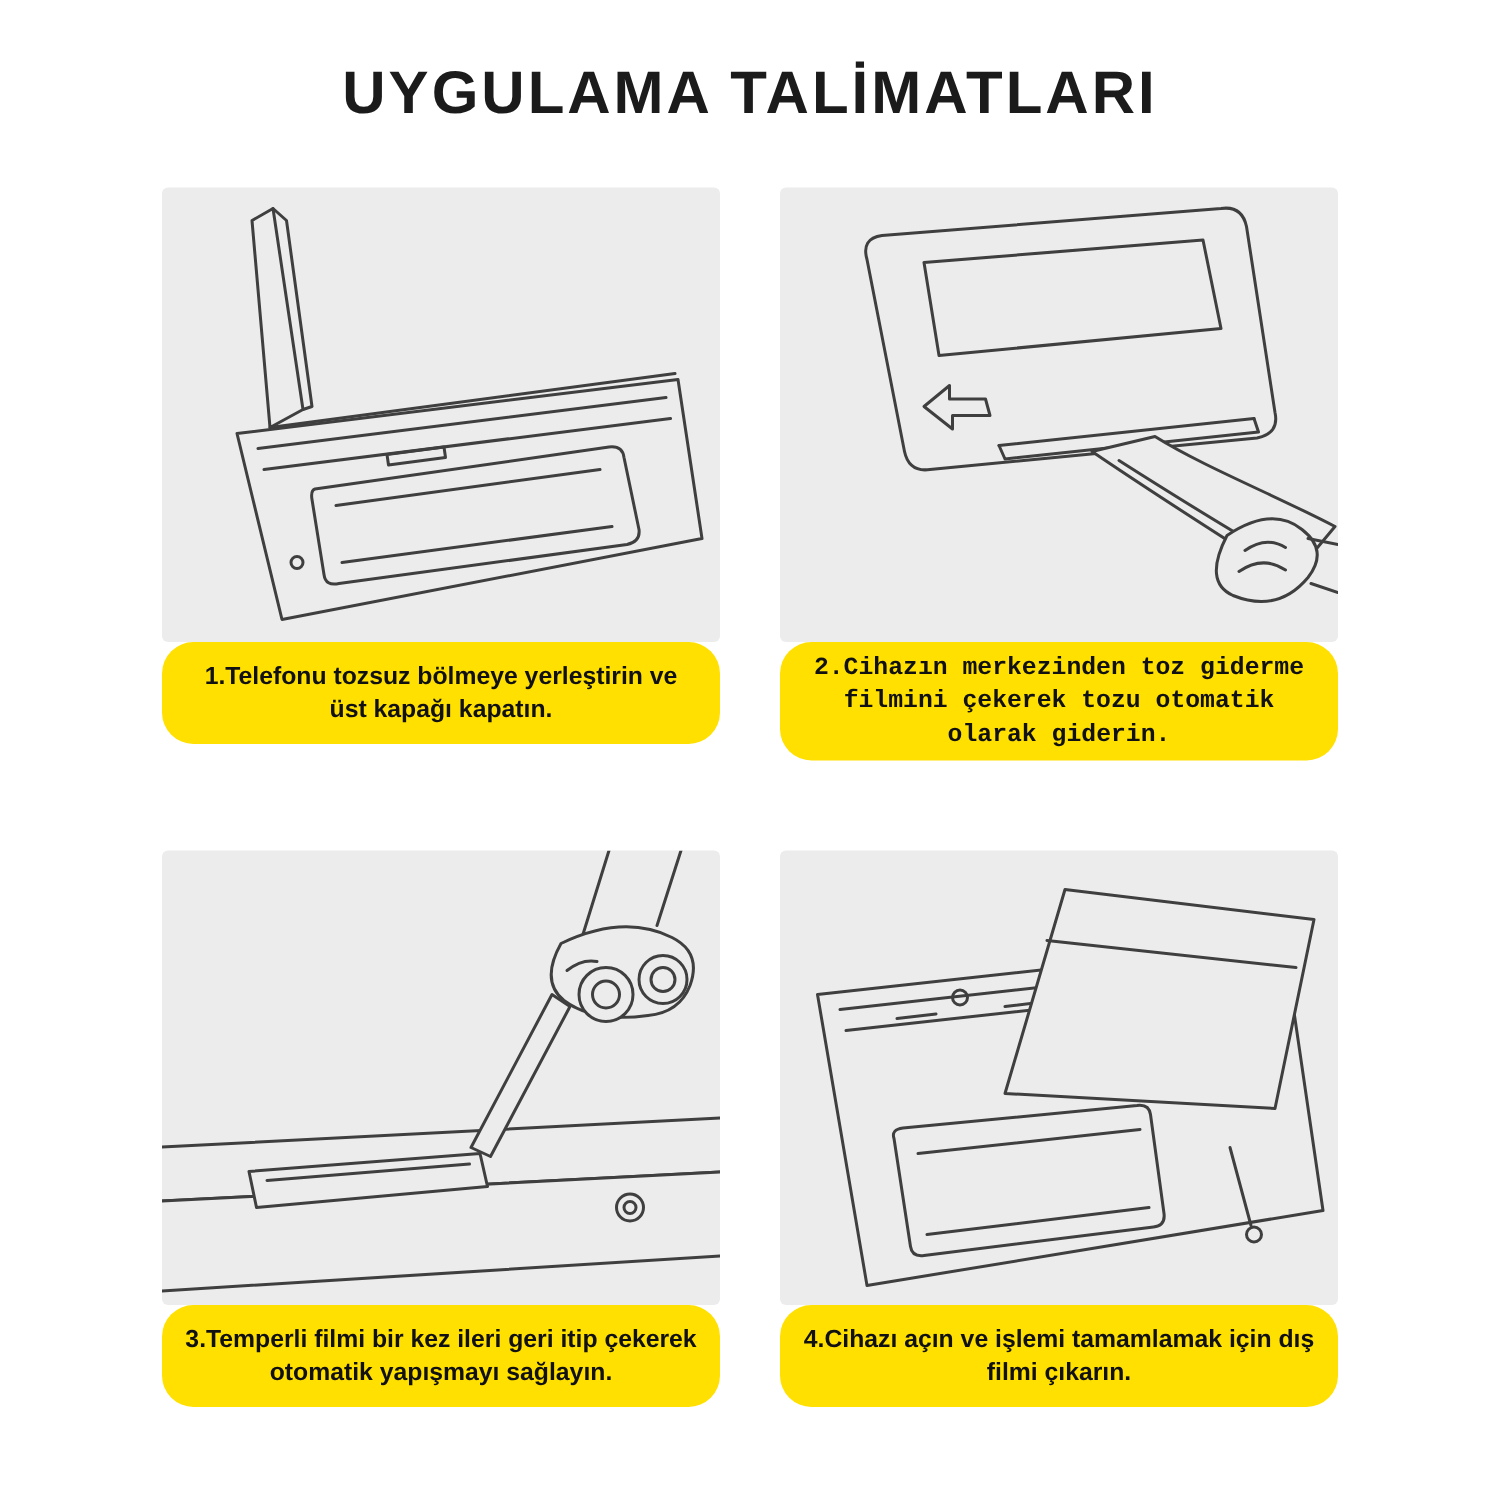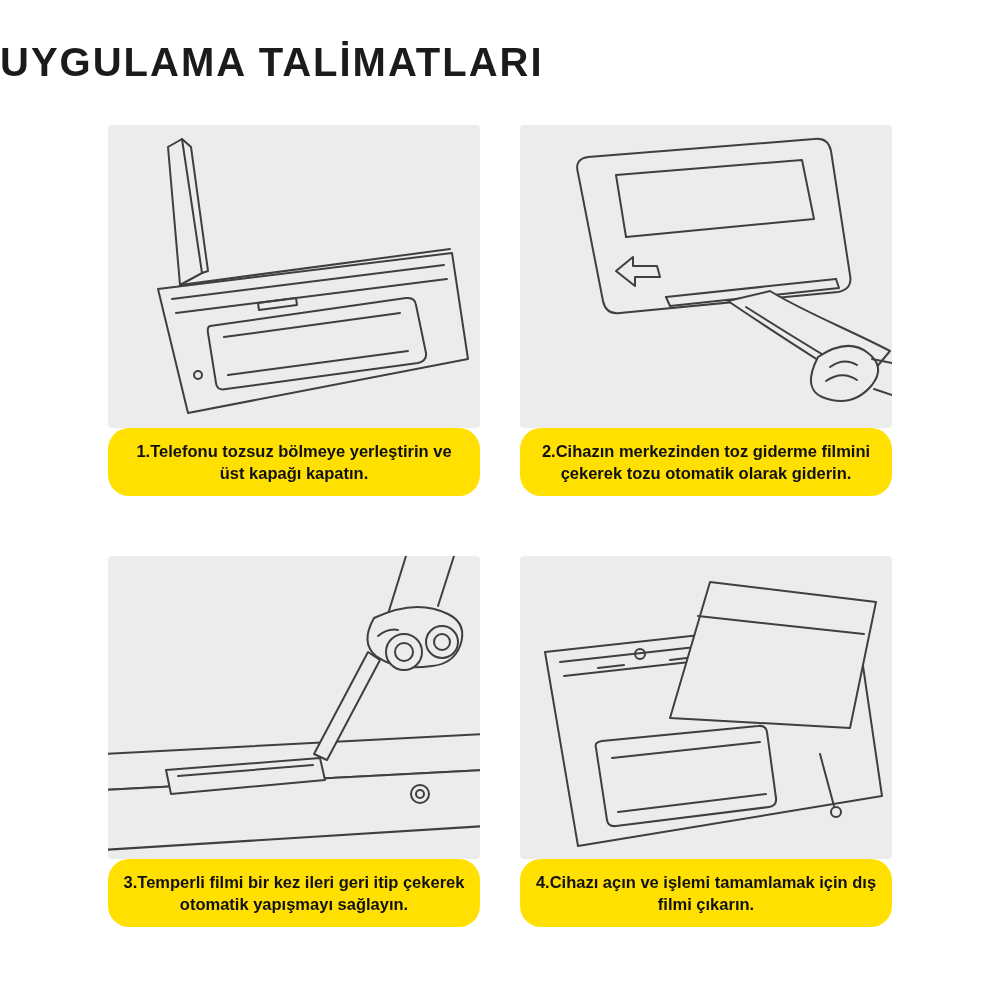--- a/index.html
+++ b/index.html
@@ -11,20 +11,21 @@
   *{box-sizing:border-box;}
   html,body{margin:0;padding:0;}
   body{
     width:1000px;height:1000px;
     background:#ffffff;
     font-family:"Liberation Sans", sans-serif;
     overflow:hidden;
   }
   .page-title{
     margin:40px 0 0 0;
+    text-align:center;
     font-size:40px;
     font-weight:800;
     letter-spacing:2px;
     color:var(--title);
   }
   .grid{
     margin:40px auto 0 auto;
     display:grid;
     grid-template-columns:372px 372px;
     column-gap:40px;
@@ -81,21 +82,21 @@
         <path class="sk" d="M116 212 L292 188"></path>
         <path class="sk" d="M120 250 L300 226"></path>
 
         <path class="sk" d="M150 178 L188 173 L189 180 L151 185 Z"></path>
         <circle class="sk" cx="90" cy="250" r="4"></circle>
       </svg>
     </div>
     <figcaption class="caption">1.Telefonu tozsuz bölmeye yerleştirin ve üst kapağı kapatın.</figcaption>
   </figure>
 
-  <figure class="panel" style="margin:0;">
+  <figure class="panel" style="margin:0;font-family:Liberation Mono, monospace;">
     <div class="illustration">
       <svg viewBox="0 0 372 303">
 
         <path class="fl" d="M58 48 Q54 34 68 32 L294 14 Q308 12 311 26 L330 150 Q333 164 318 167 L100 188 Q86 190 83 176 Z"></path>
 
         <path class="sk" d="M96 50 L282 35 L294 94 L106 112 Z"></path>
 
         <path class="sk" d="M96 146 l17 -14 v9 h24 l3 11 h-25 v9 Z"></path>
 
         <path class="sk" d="M146 172 L316 154"></path>

